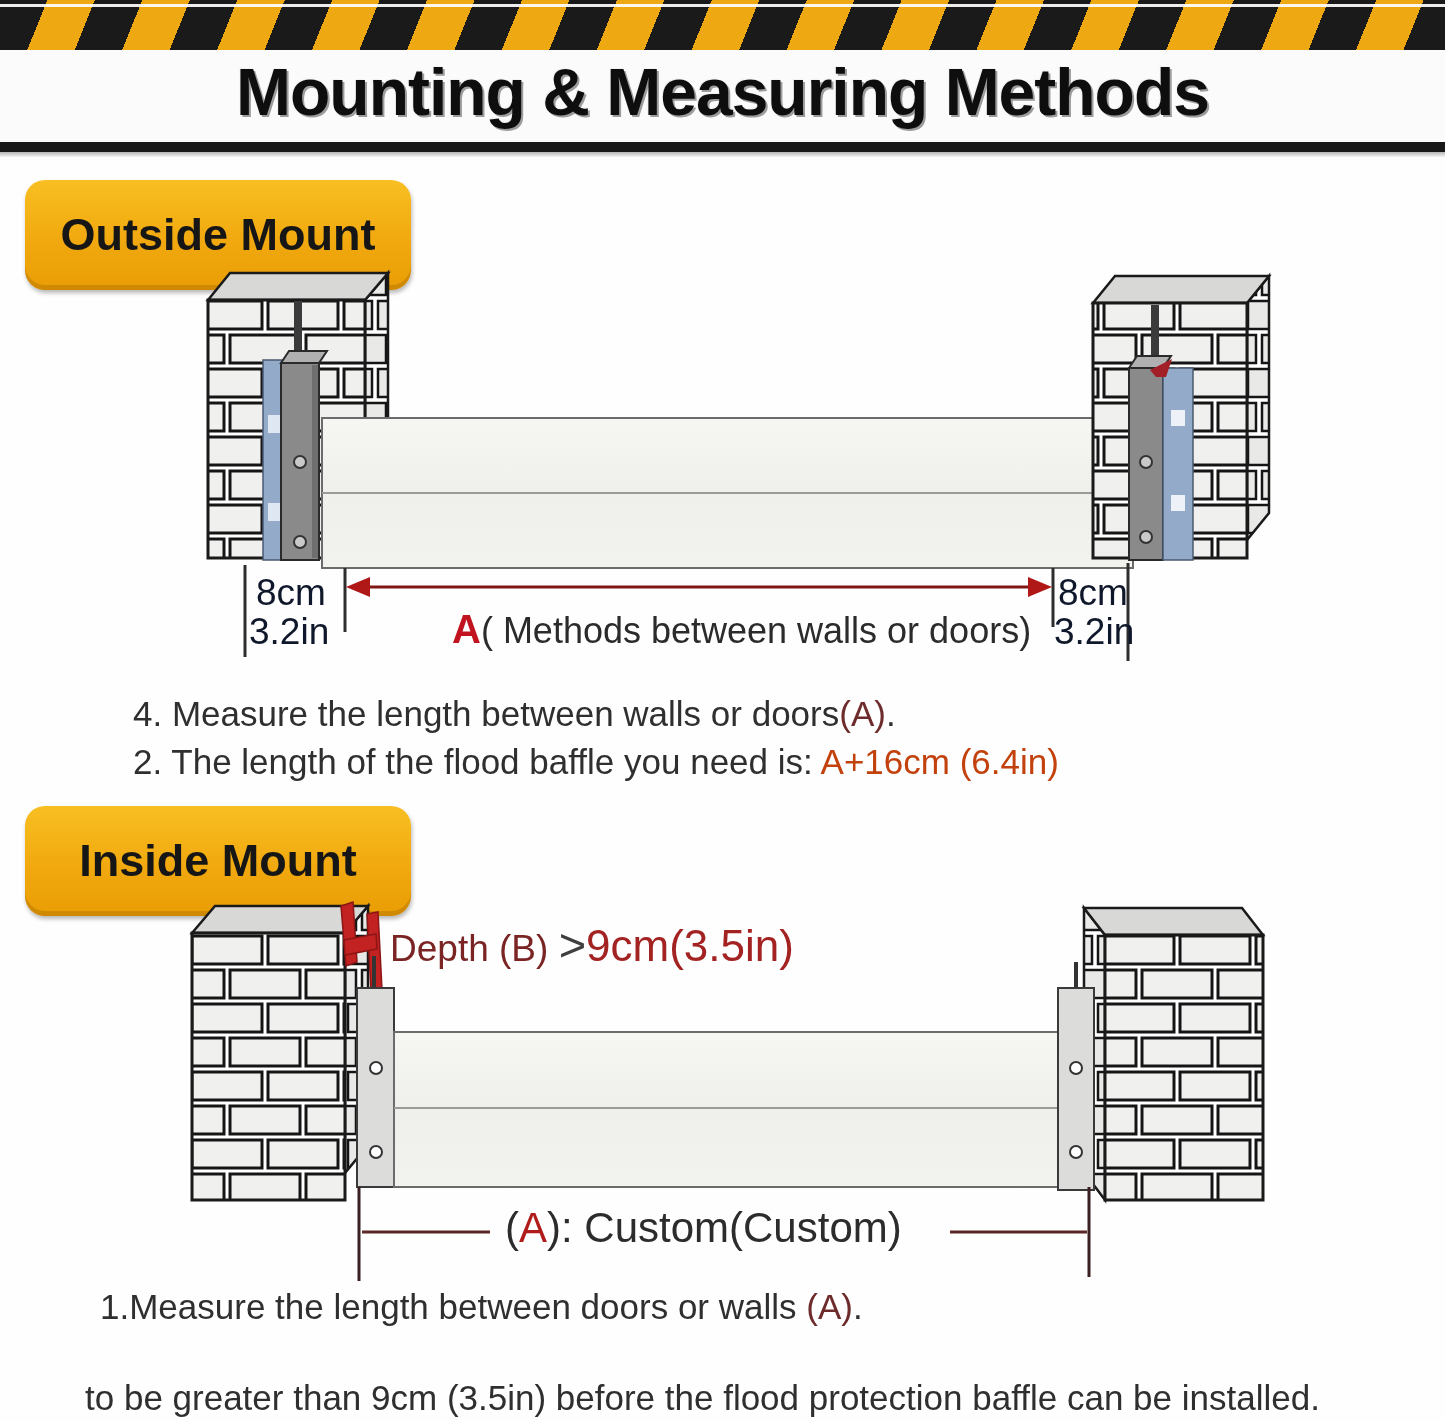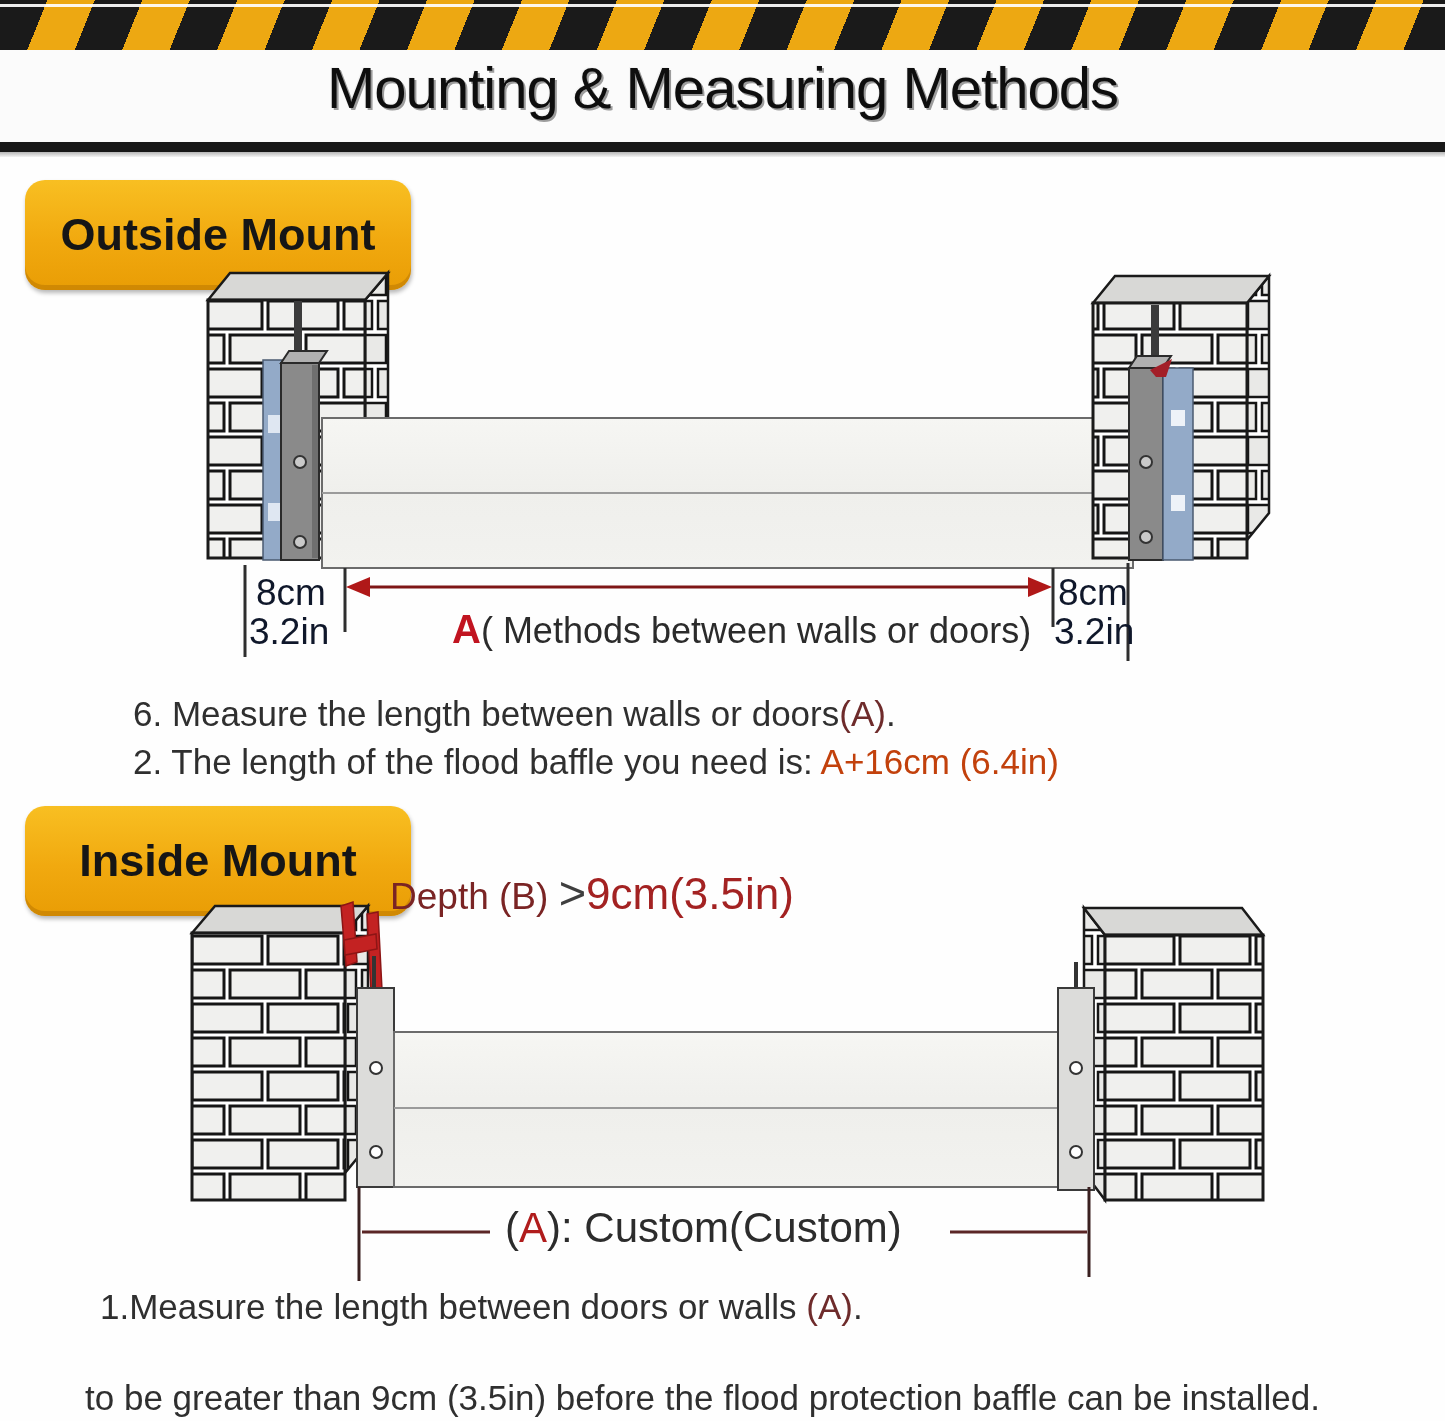--- a/index.html
+++ b/index.html
@@ -6,21 +6,21 @@
   #stage{position:relative;width:1445px;height:1421px;background:#fefefe;overflow:hidden;
          font-family:"Liberation Sans",sans-serif;}
   .abs{position:absolute;}
   .txt{white-space:nowrap;line-height:1.05;color:#2f2f2f;}
 
   
   .hazard{top:0;left:0;width:1445px;height:50px;
           background:repeating-linear-gradient(112deg,#1a1a1a 0 44px,#eda812 44px 88px);}
   .hazard-seam{top:4px;left:0;width:1445px;height:3px;background:#ffffff;opacity:.92;}
   .title-band{top:50px;left:0;width:1445px;height:93px;background:#fbfbfb;}
-  .page-title{top:58px;left:0;width:1445px;text-align:center;font-size:58px;font-weight:normal;
+  .page-title{top:58px;left:0;width:1445px;text-align:center;font-size:66px;font-weight:bold;
               color:#0e0e0e;letter-spacing:-1px;
               text-shadow:2px 2px 0 #9c9c9c,-1px -1px 0 #f2f2f2;}
   .black-bar{top:142px;left:0;width:1445px;height:10px;background:#181818;}
   .bar-shadow{top:152px;left:0;width:1445px;height:5px;background:linear-gradient(#b5b5b5,#f4f4f4);}
 
   
   .mount-label{left:25px;width:386px;height:110px;border-radius:20px;
                background:linear-gradient(180deg,#f8bf22 0%,#f1a90f 55%,#e99d05 100%);
                box-shadow:inset 0 -5px 0 rgba(170,105,0,.40),1px 3px 4px rgba(0,0,0,.28);
                display:flex;align-items:center;justify-content:center;
@@ -138,21 +138,21 @@
   </svg>
 
   <div class="abs txt dim" style="top:574px;left:256px;">8cm</div>
   <div class="abs txt dim" style="top:613px;left:249px;">3.2in</div>
   <div class="abs txt dim" style="top:574px;left:1058px;">8cm</div>
   <div class="abs txt dim" style="top:613px;left:1054px;">3.2in</div>
   <div class="abs txt span-label" style="top:608px;left:452px;">
     <span class="a-red">A</span><span>( Methods between walls or doors)</span>
   </div>
   <div class="abs txt step" style="top:696px;left:133px;">
-    <span>6. Measure the length between walls or doors</span><span class="maroon">(A)</span><span>.</span>
+    <span>4. Measure the length between walls or doors</span><span class="maroon">(A)</span><span>.</span>
   </div>
   <div class="abs txt step" style="top:744px;left:133px;">
     <span>2. The length of the flood baffle you need is: </span><span class="red">A+16cm (6.4in)</span>
   </div>
 
   <div class="abs mount-label" style="top:806px;">Inside Mount</div>
 
   <svg class="abs" style="top:900px;left:0;" width="1445" height="400" viewBox="0 0 1445 400">
 
     <g>
@@ -193,21 +193,21 @@
     </g>
 
     <g>
       <line x1="359" y1="287" x2="359" y2="381" stroke="#3a2020" stroke-width="3"></line>
       <line x1="362" y1="332" x2="490" y2="332" stroke="#5b2626" stroke-width="3"></line>
       <line x1="950" y1="332" x2="1087" y2="332" stroke="#5b2626" stroke-width="3"></line>
       <line x1="1089" y1="287" x2="1089" y2="377" stroke="#3a2020" stroke-width="3"></line>
     </g>
   </svg>
 
-  <div class="abs txt" style="top:868px;left:390px;">
+  <div class="abs txt" style="top:920px;left:390px;">
     <span class="depth-label">Depth (B) </span><span class="depth-gt">&gt;</span><span class="depth-val">9cm(3.5in)</span>
   </div>
   <div class="abs txt len-label" style="top:1206px;left:505px;">
     <span>(</span><span class="len-a">A</span><span>): Custom(Custom)</span>
   </div>
   <div class="abs txt step" style="top:1289px;left:100px;">
     <span>1.Measure the length between doors or walls </span><span class="maroon">(A)</span><span>.</span>
   </div>
   <div class="abs txt step" style="top:1380px;left:85px;">to be greater than 9cm (3.5in) before the flood protection baffle can be installed.</div>
 

